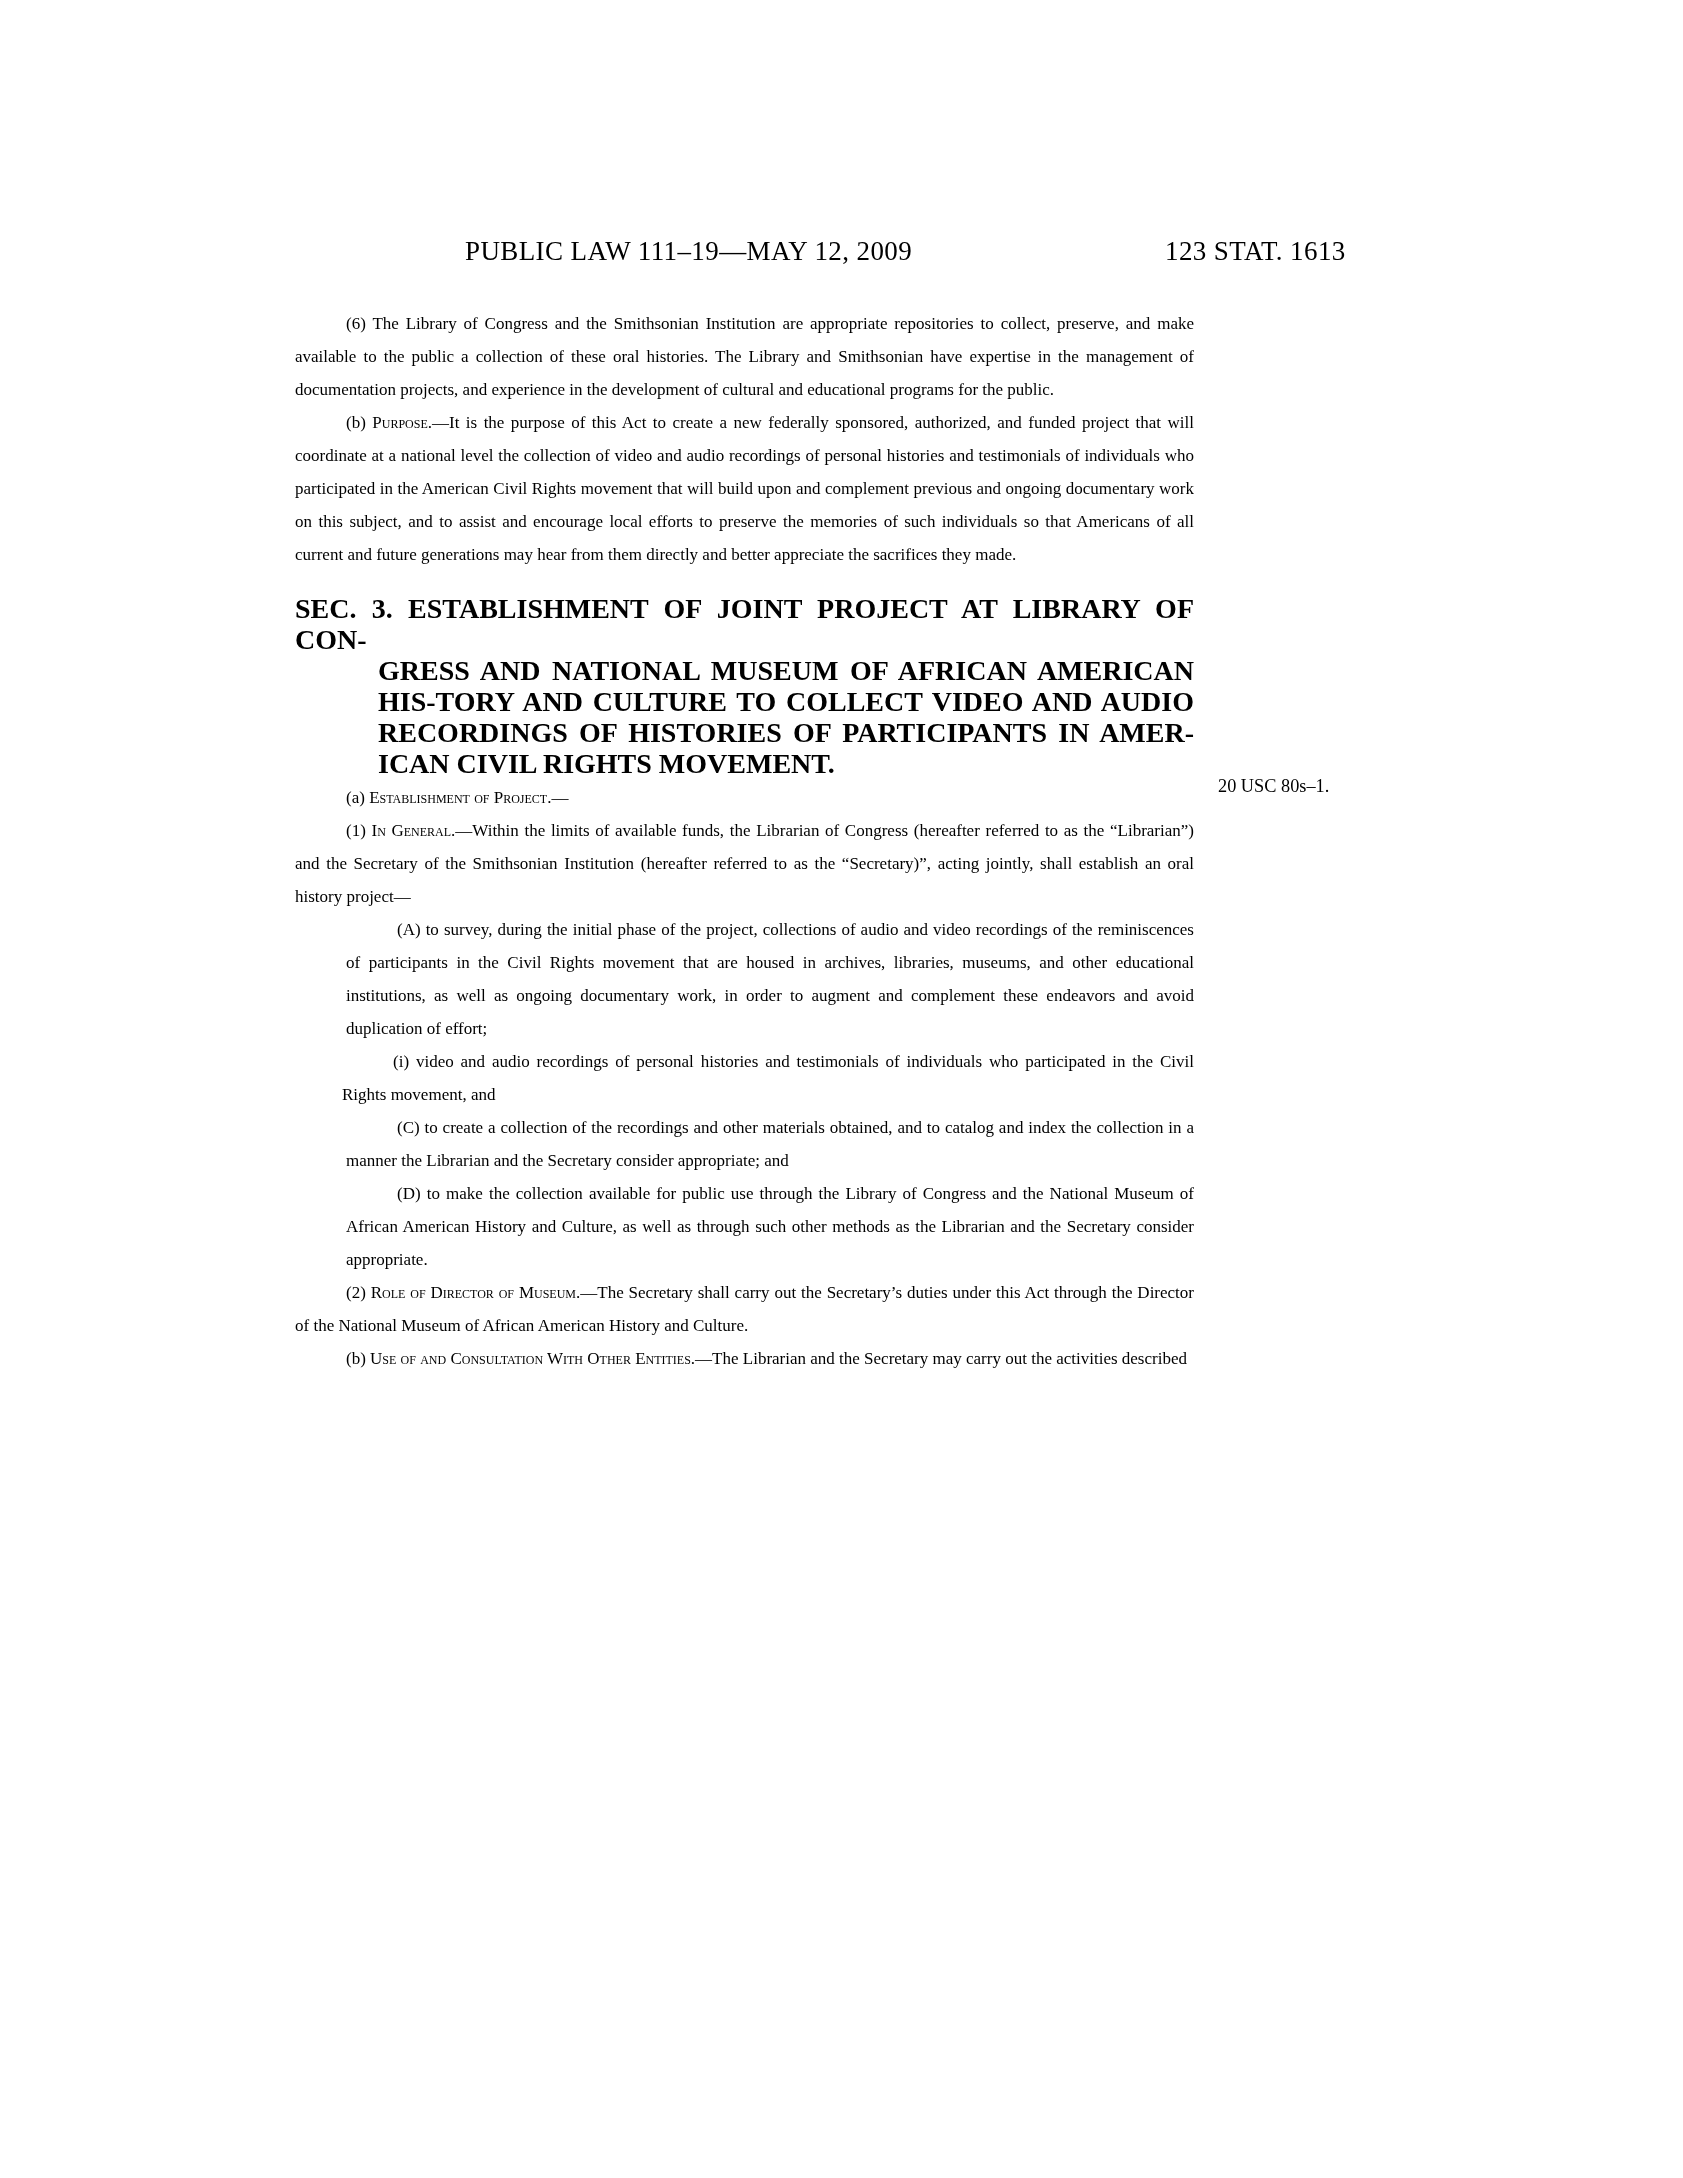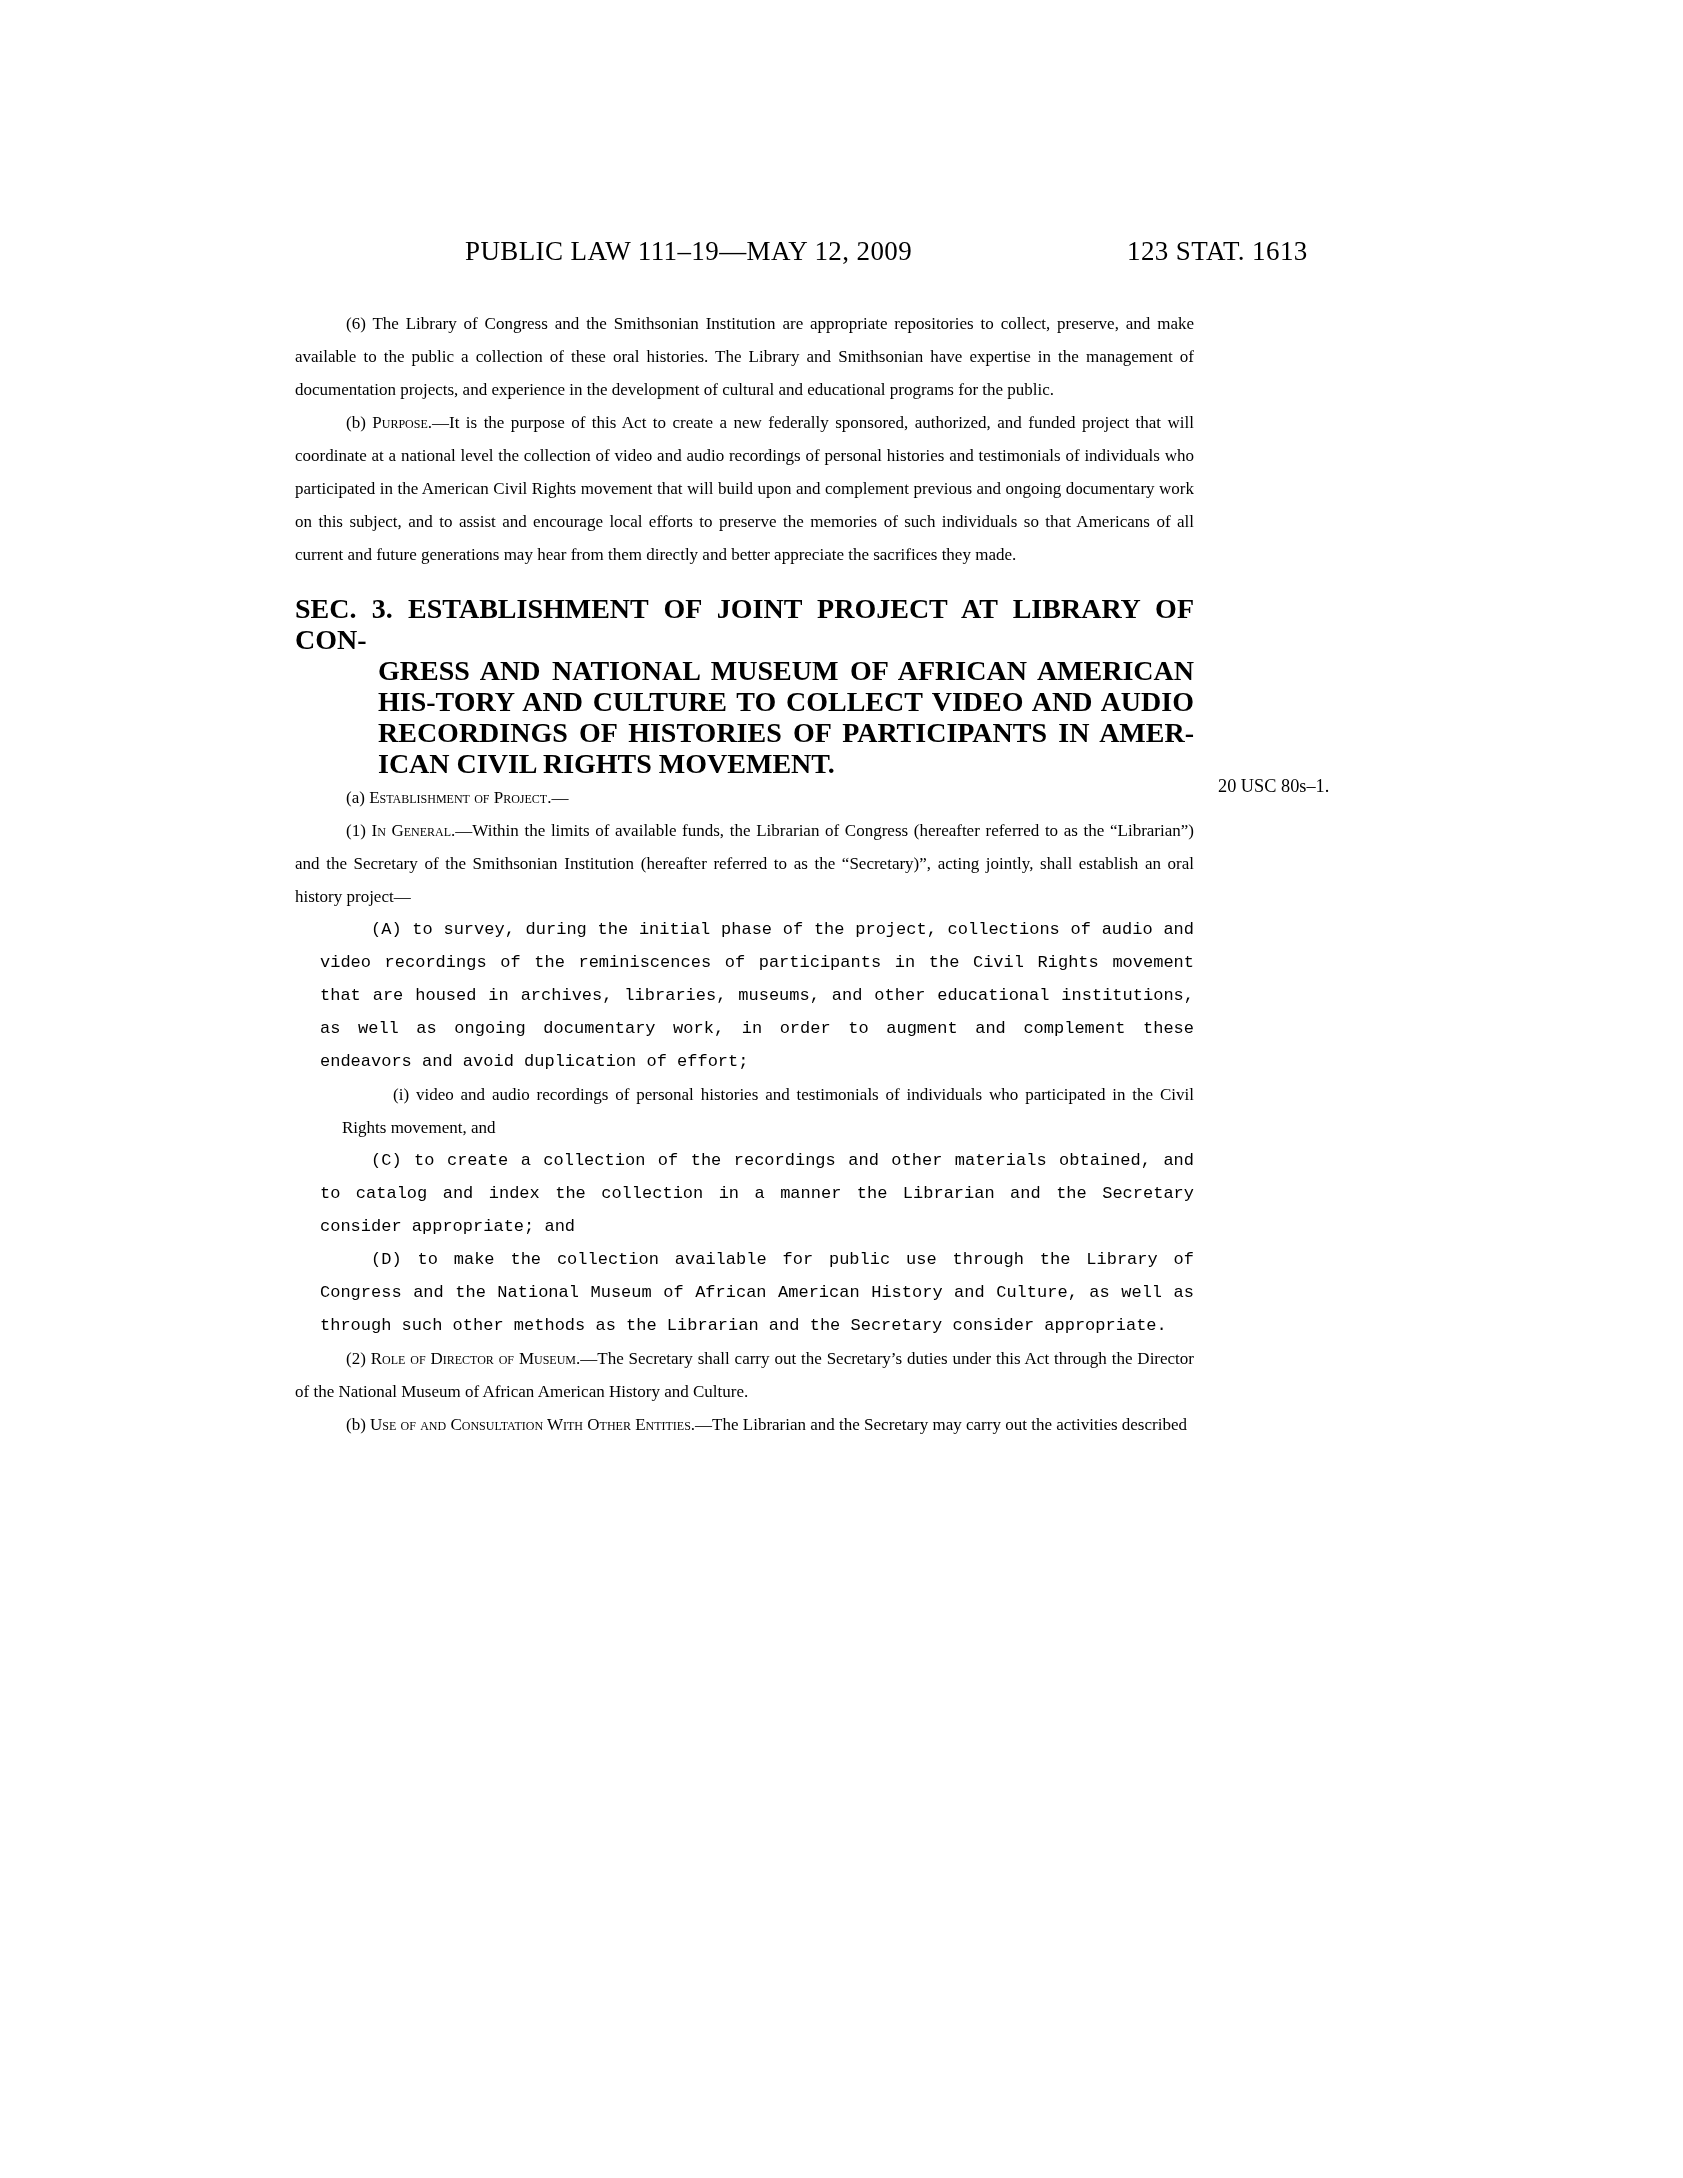--- a/index.html
+++ b/index.html
@@ -32,21 +32,21 @@
     letter-spacing: 0.4px;
   }
   .runhead .left {
     position: absolute;
     left: 465px;
     top: 0;
     white-space: nowrap;
   }
   .runhead .right {
     position: absolute;
-    left: 1127px;
+    left: 1165px;
     top: 0;
     white-space: nowrap;
   }
 
   
   .column {
     position: absolute;
     top: 307px;
     left: 295px;
     width: 899px;
@@ -56,21 +56,21 @@
     margin: 0;
     font-size: 17px;
     line-height: 33px;
     text-align: justify;
     text-justify: inter-word;
     hyphens: manual;
   }
   .ind-1 { text-indent: 51px; }          
 
   
-  .lvl-a { margin-left: 25px; font-family: Liberation Mono, monospace; }
+  .lvl-a { margin-left: 51px; }
   .lvl-b { margin-left: 47px; font-family: Liberation Serif, serif; }
 
   .sc {
     font-variant: small-caps;
   }
 
   
   .section-head {
     margin-top: 22px;
     font-family: "Liberation Serif", serif;

